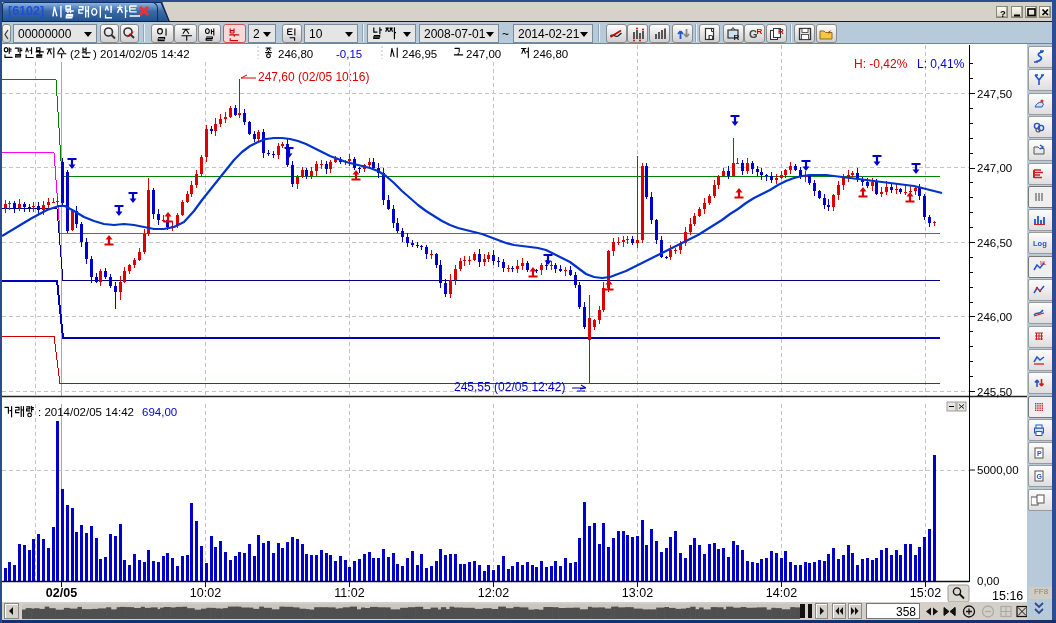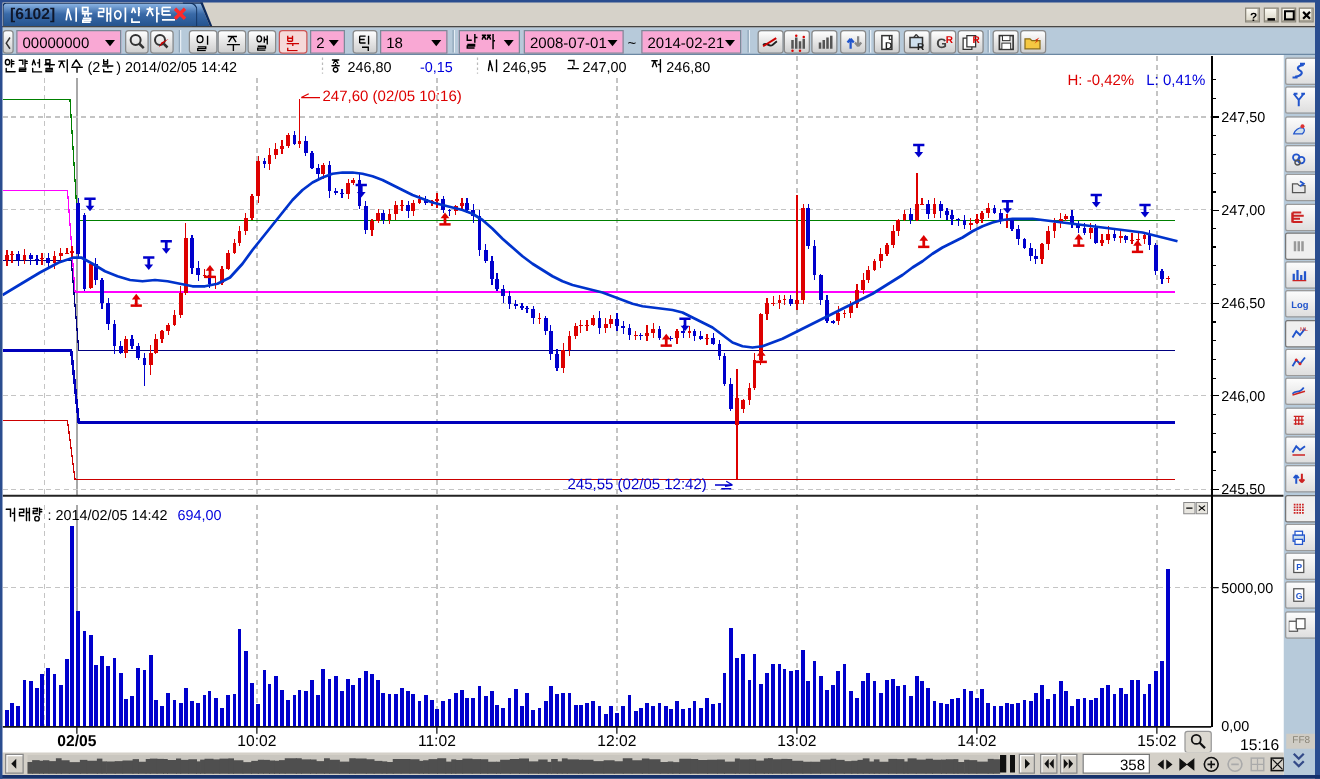--- a/index.html
+++ b/index.html
@@ -2,38 +2,38 @@
 <html><head><meta charset="utf-8"><style>
 *{margin:0;padding:0;box-sizing:border-box}
 html,body{width:1056px;height:623px;overflow:hidden;background:#fff;font-family:"Liberation Sans",sans-serif}
 #win{position:absolute;left:0;top:0;width:1056px;height:623px;background:#fff}
 .abs{position:absolute}
 #tbar{left:0;top:0;width:1056px;height:22px;background:#d6d2c9;border-top:2px solid #2a4d8f}
 #tab{left:2px;top:2px;width:156px;height:19px;background:linear-gradient(#8ab4e4,#3a6aa8 45%,#24538e);border:1px solid #10305e;border-bottom:none;border-radius:3px 6px 0 0}
 #tabslant{left:150px;top:2px;width:16px;height:19px;background:linear-gradient(#8ab4e4,#3a6aa8 45%,#24538e);border-right:2px solid #0d2b5e;transform:skewX(22deg);border-top:1px solid #0d2b5e}
 #toolbar{left:0;top:22px;width:1056px;height:22px;background:#b7cada;border-bottom:1px solid #6b88a3}
 .btn{position:absolute;top:1.5px;height:19px;background:linear-gradient(#ffffff,#e8e8e8 45%,#cfcfcf);border:1px solid #8a8a8a;border-radius:3px}
-.combo{position:absolute;top:1.5px;height:19px;background:#f9a8d4;border:1px solid #7a8a99}
+.combo{position:absolute;top:1.5px;height:19px;background:#e5e5e5;border:1px solid #7a8a99}
 .ct{font-size:12px;color:#000;position:absolute;left:4px;top:2.5px}
 .arr{position:absolute;right:4px;top:7px;width:0;height:0;border-left:4px solid transparent;border-right:4px solid transparent;border-top:5px solid #000}
 .sep{position:absolute;top:2px;height:18px;width:2px;border-left:1px solid #8fa5b8;border-right:1px solid #e6eef5}
 #sidebar{left:1027px;top:44px;width:25px;height:576px;background:#b7cada}
 .sbtn{position:absolute;left:1px;width:42px;height:22px;background:linear-gradient(#fcfcfc,#dedede);border:1px solid #9a9a9a;border-radius:2px}
 #minimap{left:2px;top:602px;width:1025px;height:18px;background:#d4d0c8}
 .wbtn{position:absolute;top:6px;width:12px;height:12px;background:linear-gradient(#fdfcf5,#d8d4c4);border:1px solid #8a867a;box-shadow:inset -1px -1px 0 #a9a496;font-size:9px;font-weight:bold;text-align:center;line-height:10px;color:#000}
 #rborder{left:1052px;top:0;width:4px;height:623px;background:#2a4d8f}
 #bborder{left:0;top:620px;width:1056px;height:3px;background:#16316b}
 #lborder{left:0;top:0;width:2px;height:623px;background:#2a4d8f}
 </style></head><body>
 <div id="win">
 
 <div class="abs" id="tbar"></div>
 <div class="abs" id="tabslant"></div>
 <div class="abs" id="tab"></div>
-<div class="abs" style="left:8px;top:4px;z-index:5;color:#0f172a;font-size:12.5px;font-weight:bold">[6102]</div>
+<div class="abs" style="left:8px;top:4px;z-index:5;color:#1d4ed8;font-size:12.5px;font-weight:bold">[6102]</div>
 <div class="abs" style="left:52px;top:5px;z-index:5"><svg style="vertical-align:0px" width="60" height="13.8" viewBox="0 0 55 12.65" fill="none" stroke="#ffffff" stroke-width="1.14583">
         <g transform="translate(0,0) scale(1.09091)">
           <path d="M2,1.5 L0.8,9.5 M2,1.5 L4.2,9.5 M7.5,0.8 L7.5,10.5"></path>
         </g>
         <g transform="translate(12,0) scale(1.09091)">
           <path d="M0.8,0.8 h3.6 v2.8 h-3.6 z M0.3,5 h7 M2.4,5 v2 M4.6,5 v2 M1,8.2 H6.2 V9.4 H1 V10.7 H6.2"></path>
         </g>
         <g transform="translate(24,0) scale(1.09091)">
           <path d="M0.6,1.5 H4 V4 H0.6 V6.8 H4 M6.3,0.8 V10.5 M8.6,0.8 V10.5 M6.3,5 H8.6"></path>
         </g>
@@ -120,21 +120,21 @@
         <i class="arr"></i>
       </div>
       <div class="btn" style="left:282px;width:20px;">
         <div style="margin:3px 0 0 4px"><svg style="vertical-align:0px" width="12" height="13.8" viewBox="0 0 11 12.65" fill="none" stroke="#000000" stroke-width="0.916667">
             <g transform="translate(0,0) scale(1.09091)">
               <path d="M0.6,0.8 H4.6 M0.6,0.8 V5.4 M0.6,3 H4 M0.6,5.4 H4.6 M6.6,0.5 V6.4 M2.2,8.2 H6.4 V10.8"></path>
             </g>
           </svg></div>
       </div>
       <div class="combo" style="left:304px;width:54px;">
-        <span class="ct">18</span>
+        <span class="ct">10</span>
         <i class="arr"></i>
       </div>
       <div class="sep" style="left:361.5px"></div>
       <div class="combo" style="left:367px;width:49px;">
         <span class="ct"><svg width="24" height="13" style="vertical-align:-2px" viewBox="0 0 22 12.65" fill="none" stroke="#000" stroke-width="1.05">
             <g transform="scale(1.0909)">
               <path d="M1,0.5 V4.6 H4.2 M6.4,0.2 V6.4 M6.4,2.6 h1.9 M1,7.6 H6.2 V8.8 H1 V10.2 H6.2"></path>
             </g>
             <g transform="translate(12,0) scale(1.0909)">
               <path d="M0.4,1 H3.4 M1.9,1 L0.6,4.2 M1.9,1 L3.2,4.2 M3.9,1 H6.9 M5.4,1 L4.1,4.2 M5.4,1 L6.7,4.2 M8.4,0.2 V11 M8.4,5 h1.6"></path>

